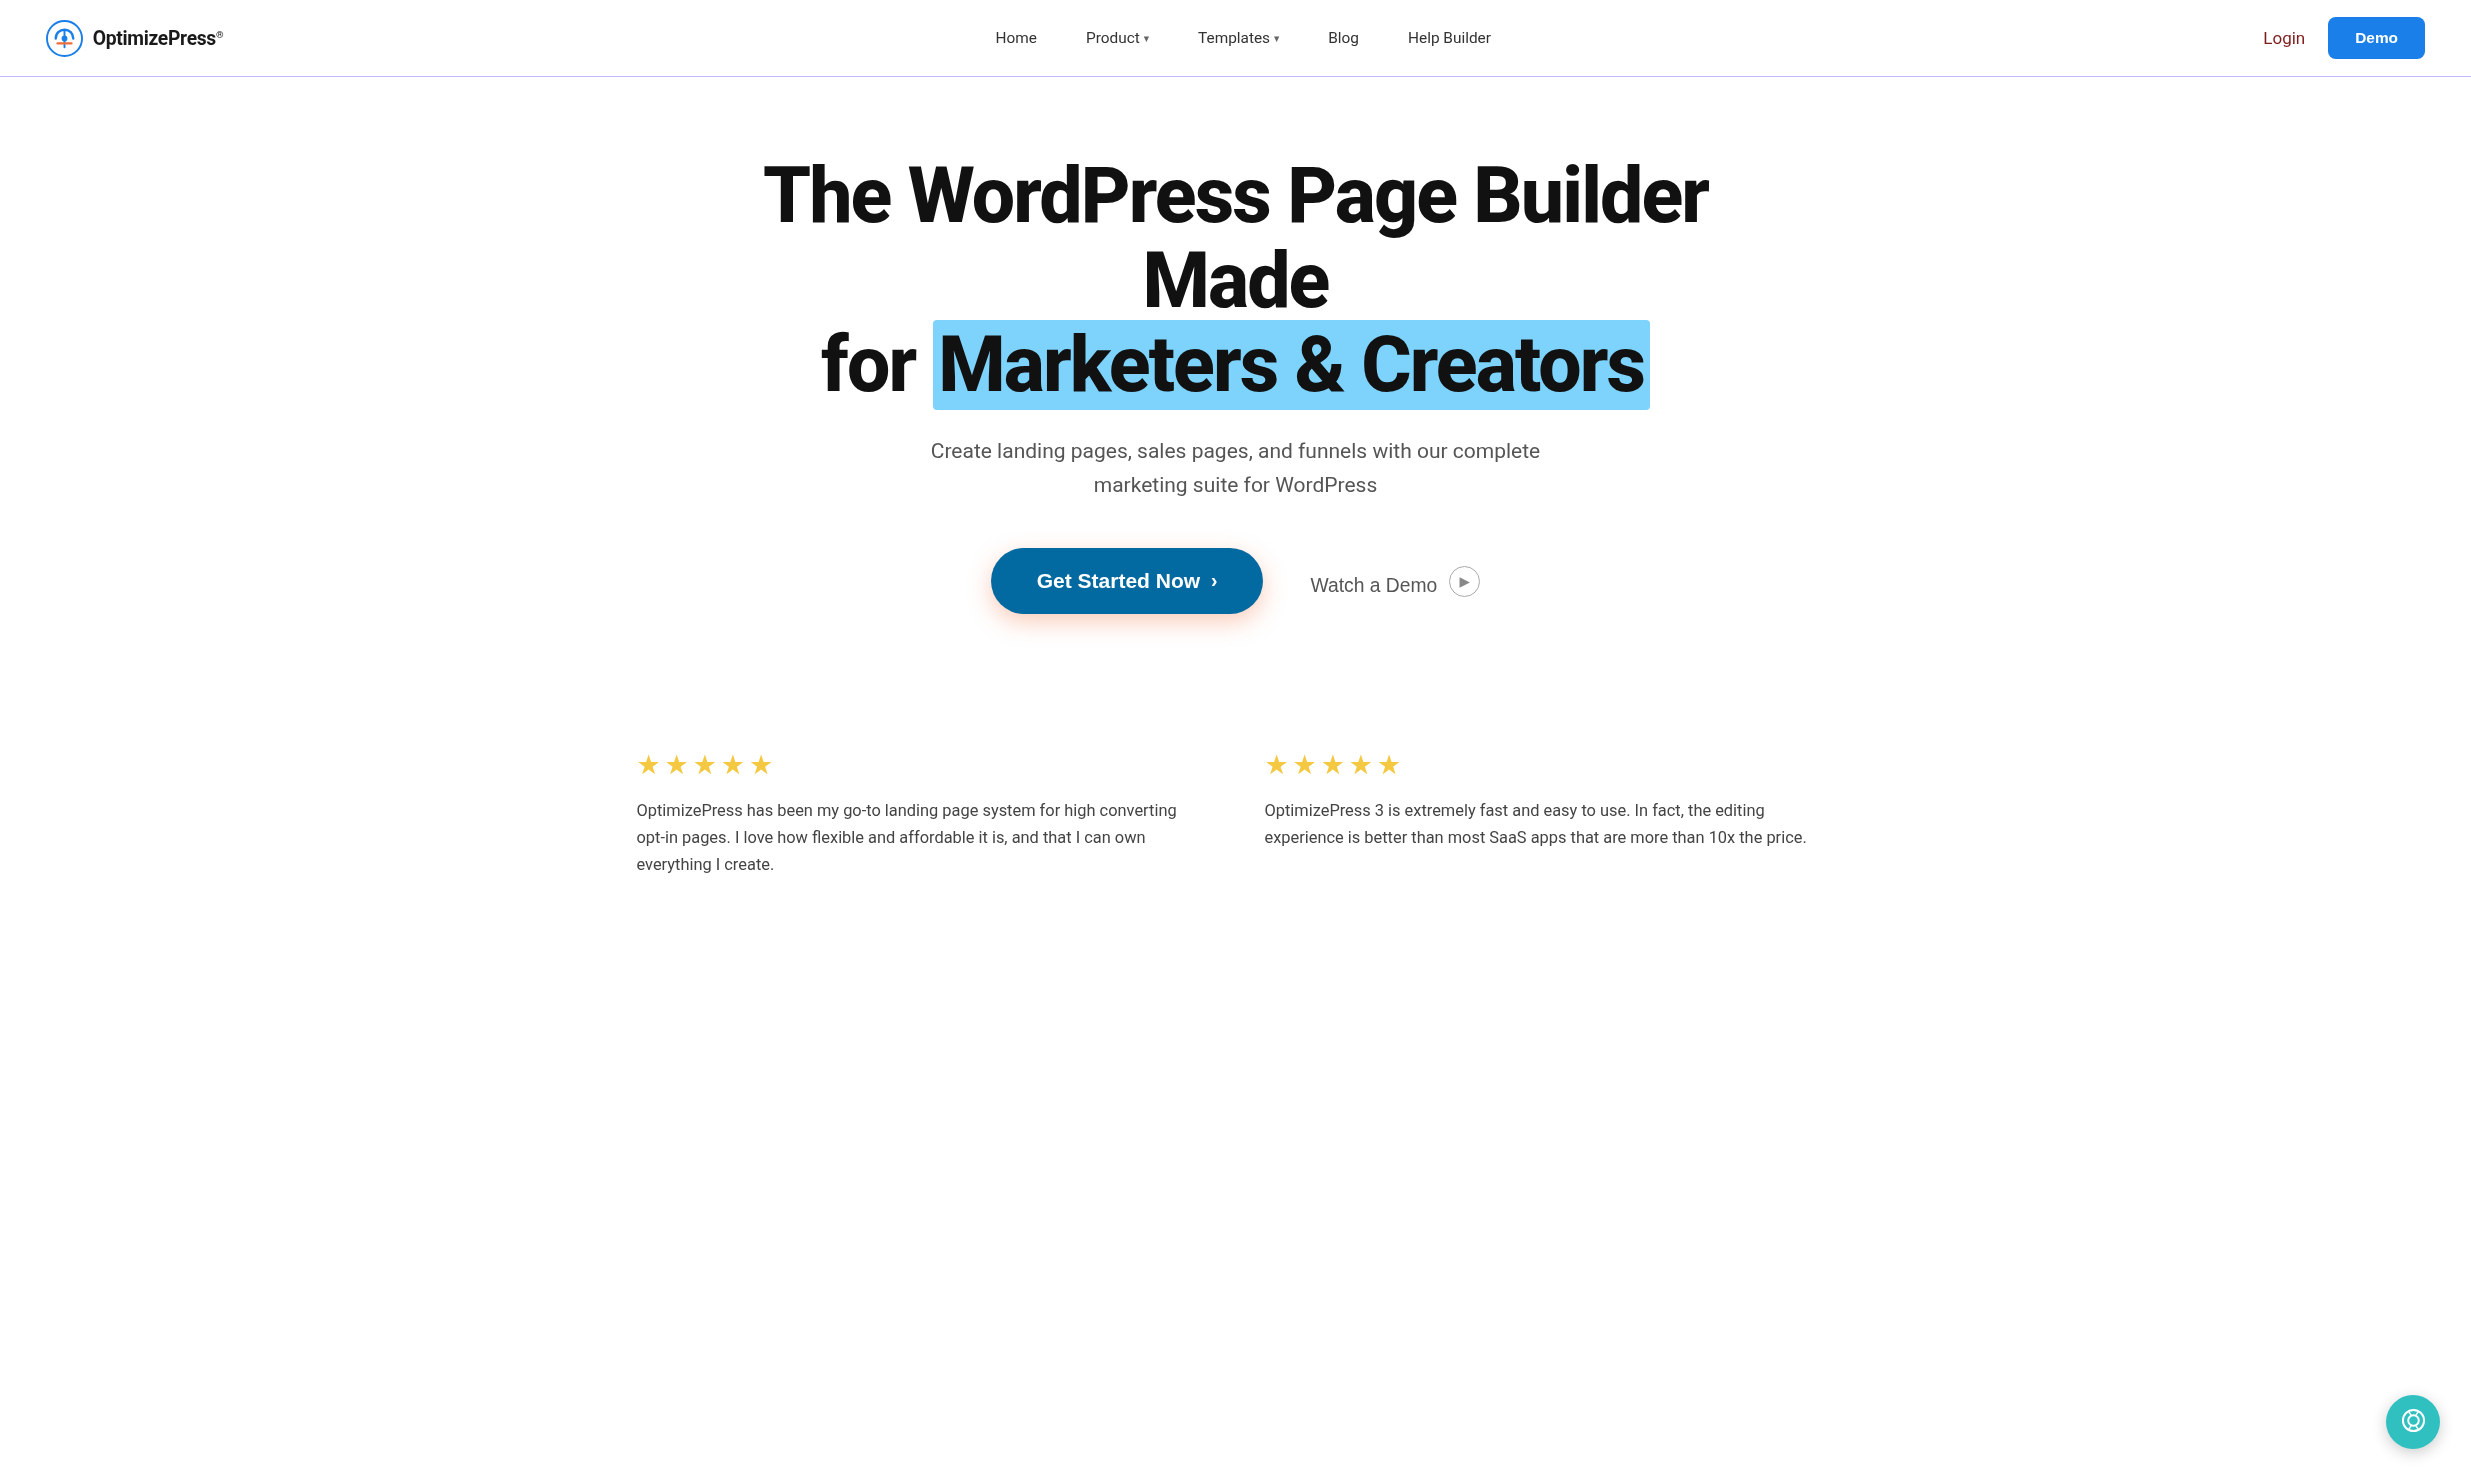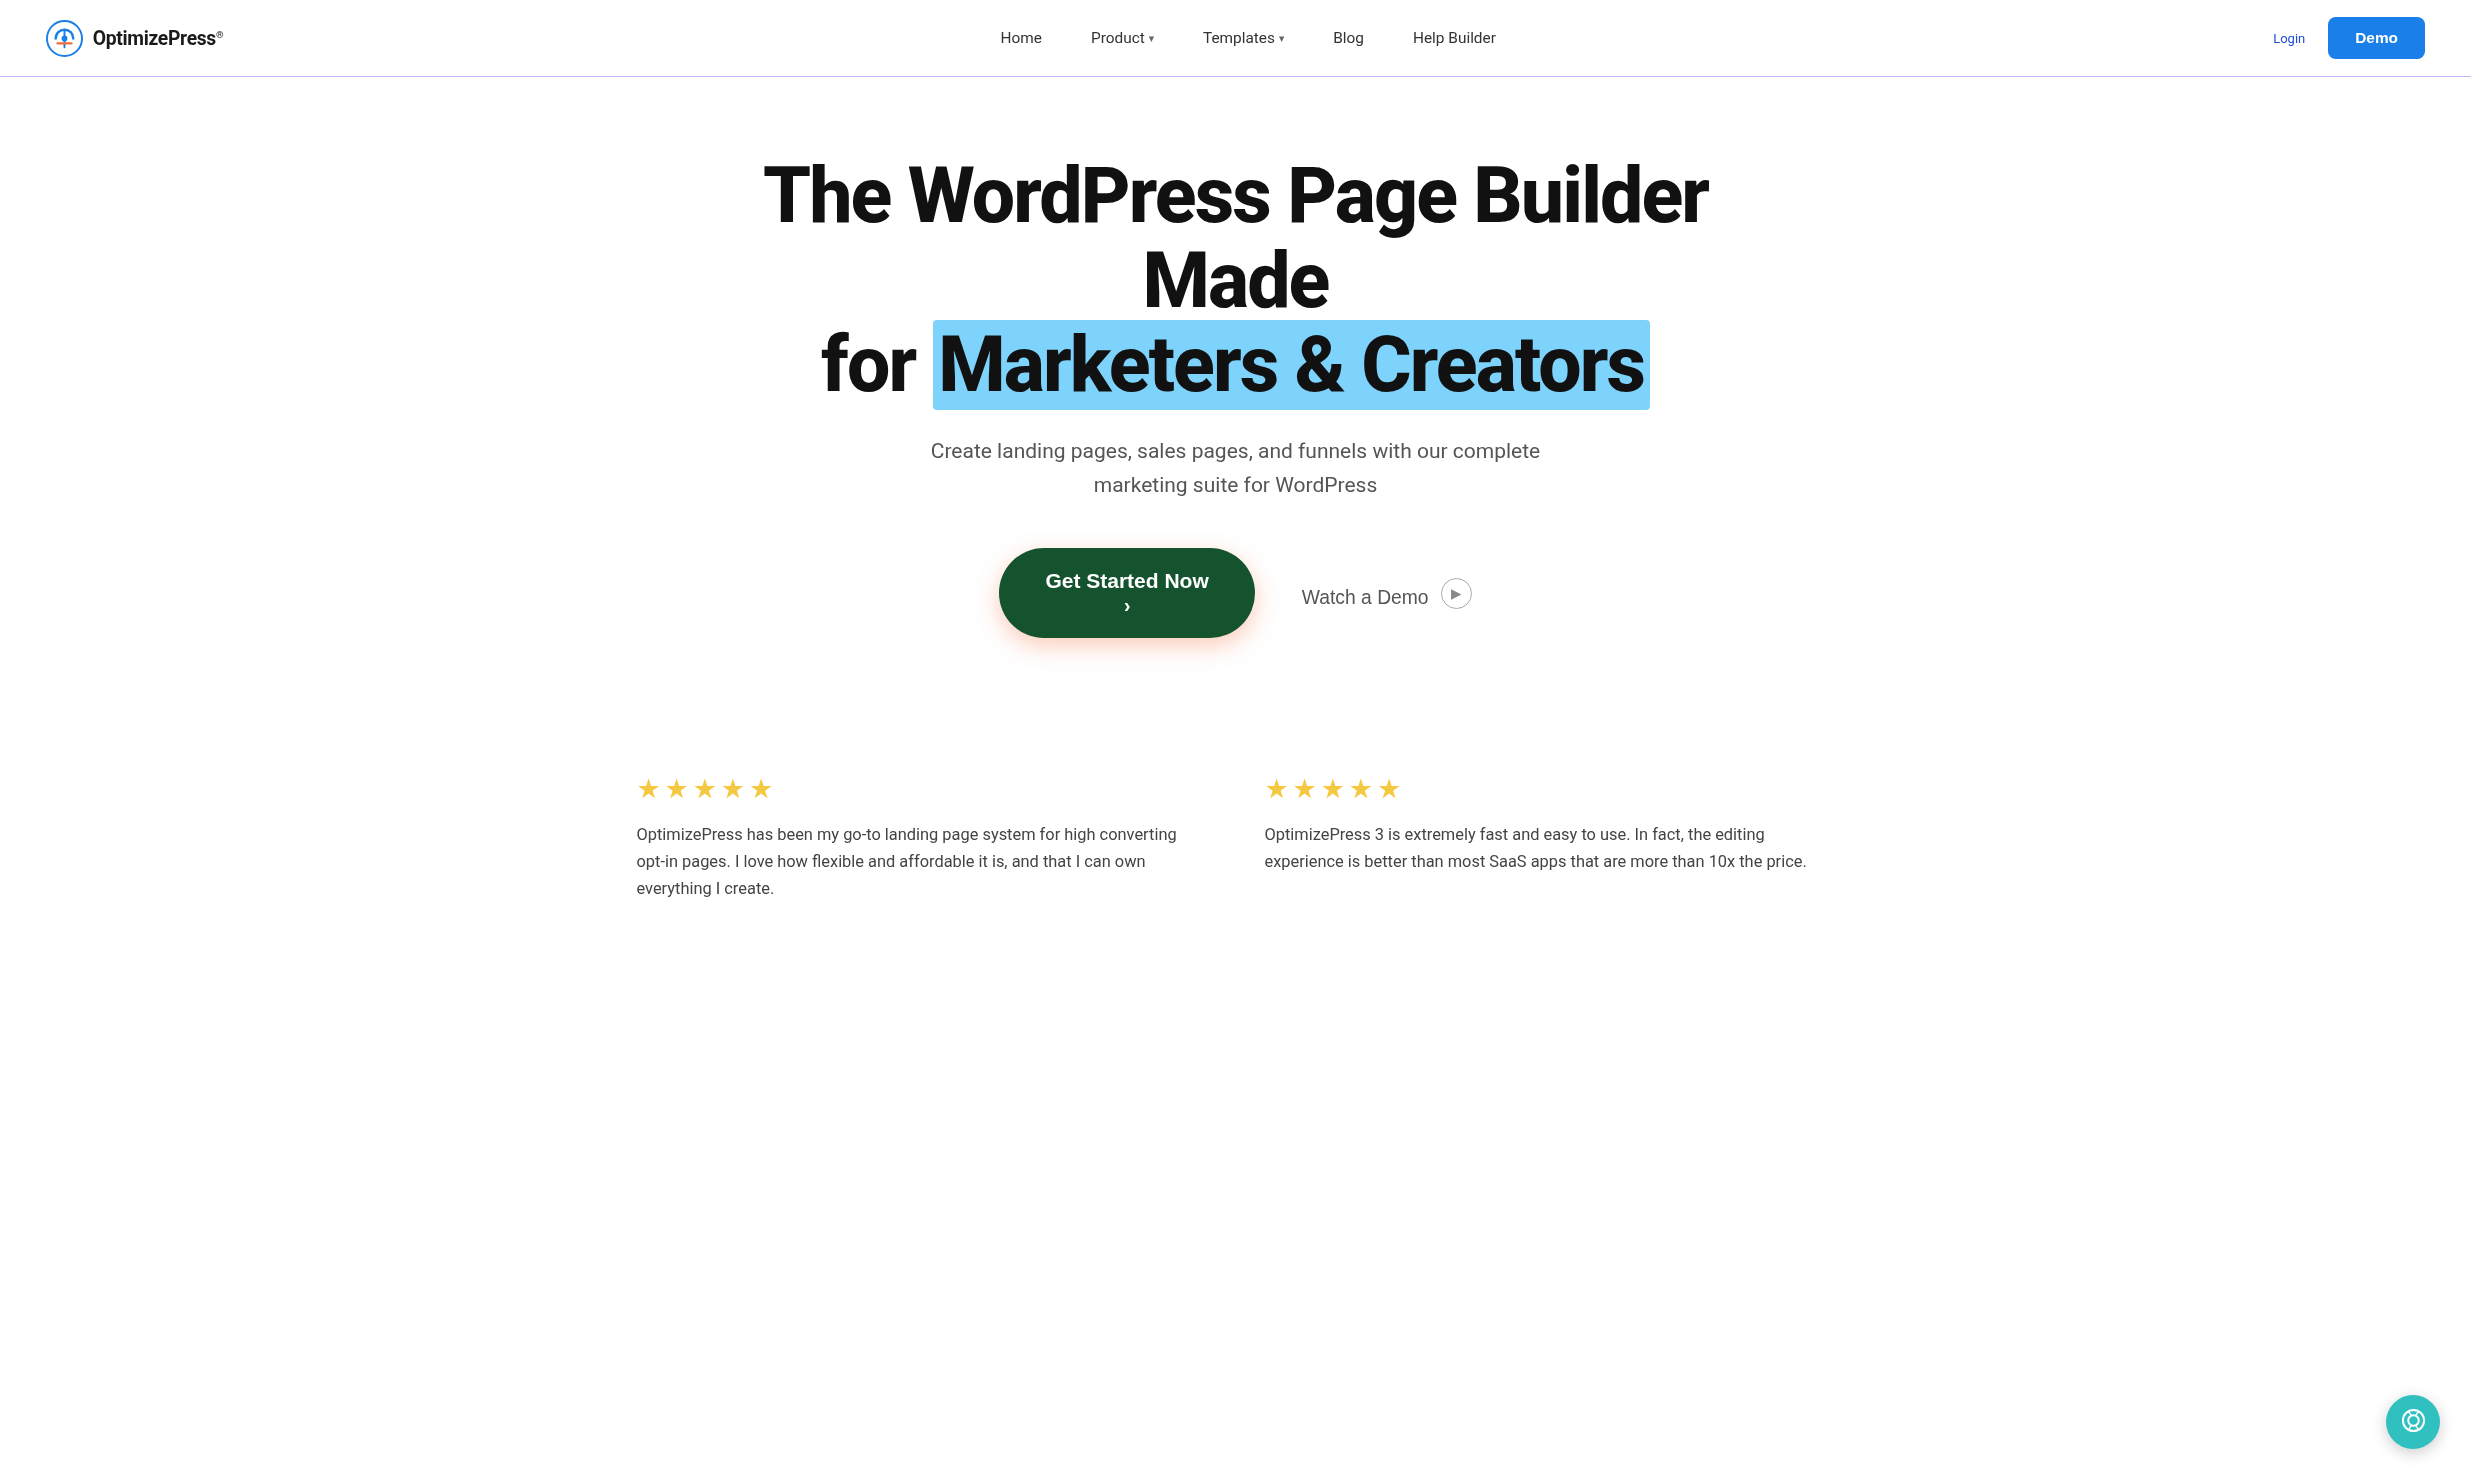--- a/index.html
+++ b/index.html
@@ -75,22 +75,22 @@
       color: #666;
     }
 
     .nav-right {
       display: flex;
       align-items: center;
       gap: 23px;
     }
 
     .login-link {
-      font-size: 13px;
-      color: #1d4ed8;
+      font-size: 17px;
+      color: #7f1d1d;
       text-decoration: none;
       cursor: pointer;
     }
 
     .demo-btn {
       background: #1a7fe8;
       color: #ffffff;
       border: none;
       border-radius: 7.7px;
       padding: 11.6px 27px;
@@ -135,34 +135,33 @@
     
     .cta-row {
       display: flex;
       align-items: center;
       justify-content: center;
       gap: 39px;
       margin-bottom: 77px;
     }
 
     .get-started-btn {
-      background: #14532d;
+      background: #0369a1;
       color: #ffffff;
       border: none;
       border-radius: 48px;
       padding: 21px 46px;
       font-size: 21px;
       font-weight: 700;
       cursor: pointer;
       display: flex;
       align-items: center;
-      gap: 2px;
+      gap: 11px;
       box-shadow: 0 7.7px 23px rgba(242, 108, 58, 0.35);
       white-space: nowrap;
-      flex-direction: column;
     }
 
     .get-started-btn .arrow {
       font-size: 19.3px;
     }
 
     .watch-demo-btn {
       background: none;
       border: none;
       color: #555;

